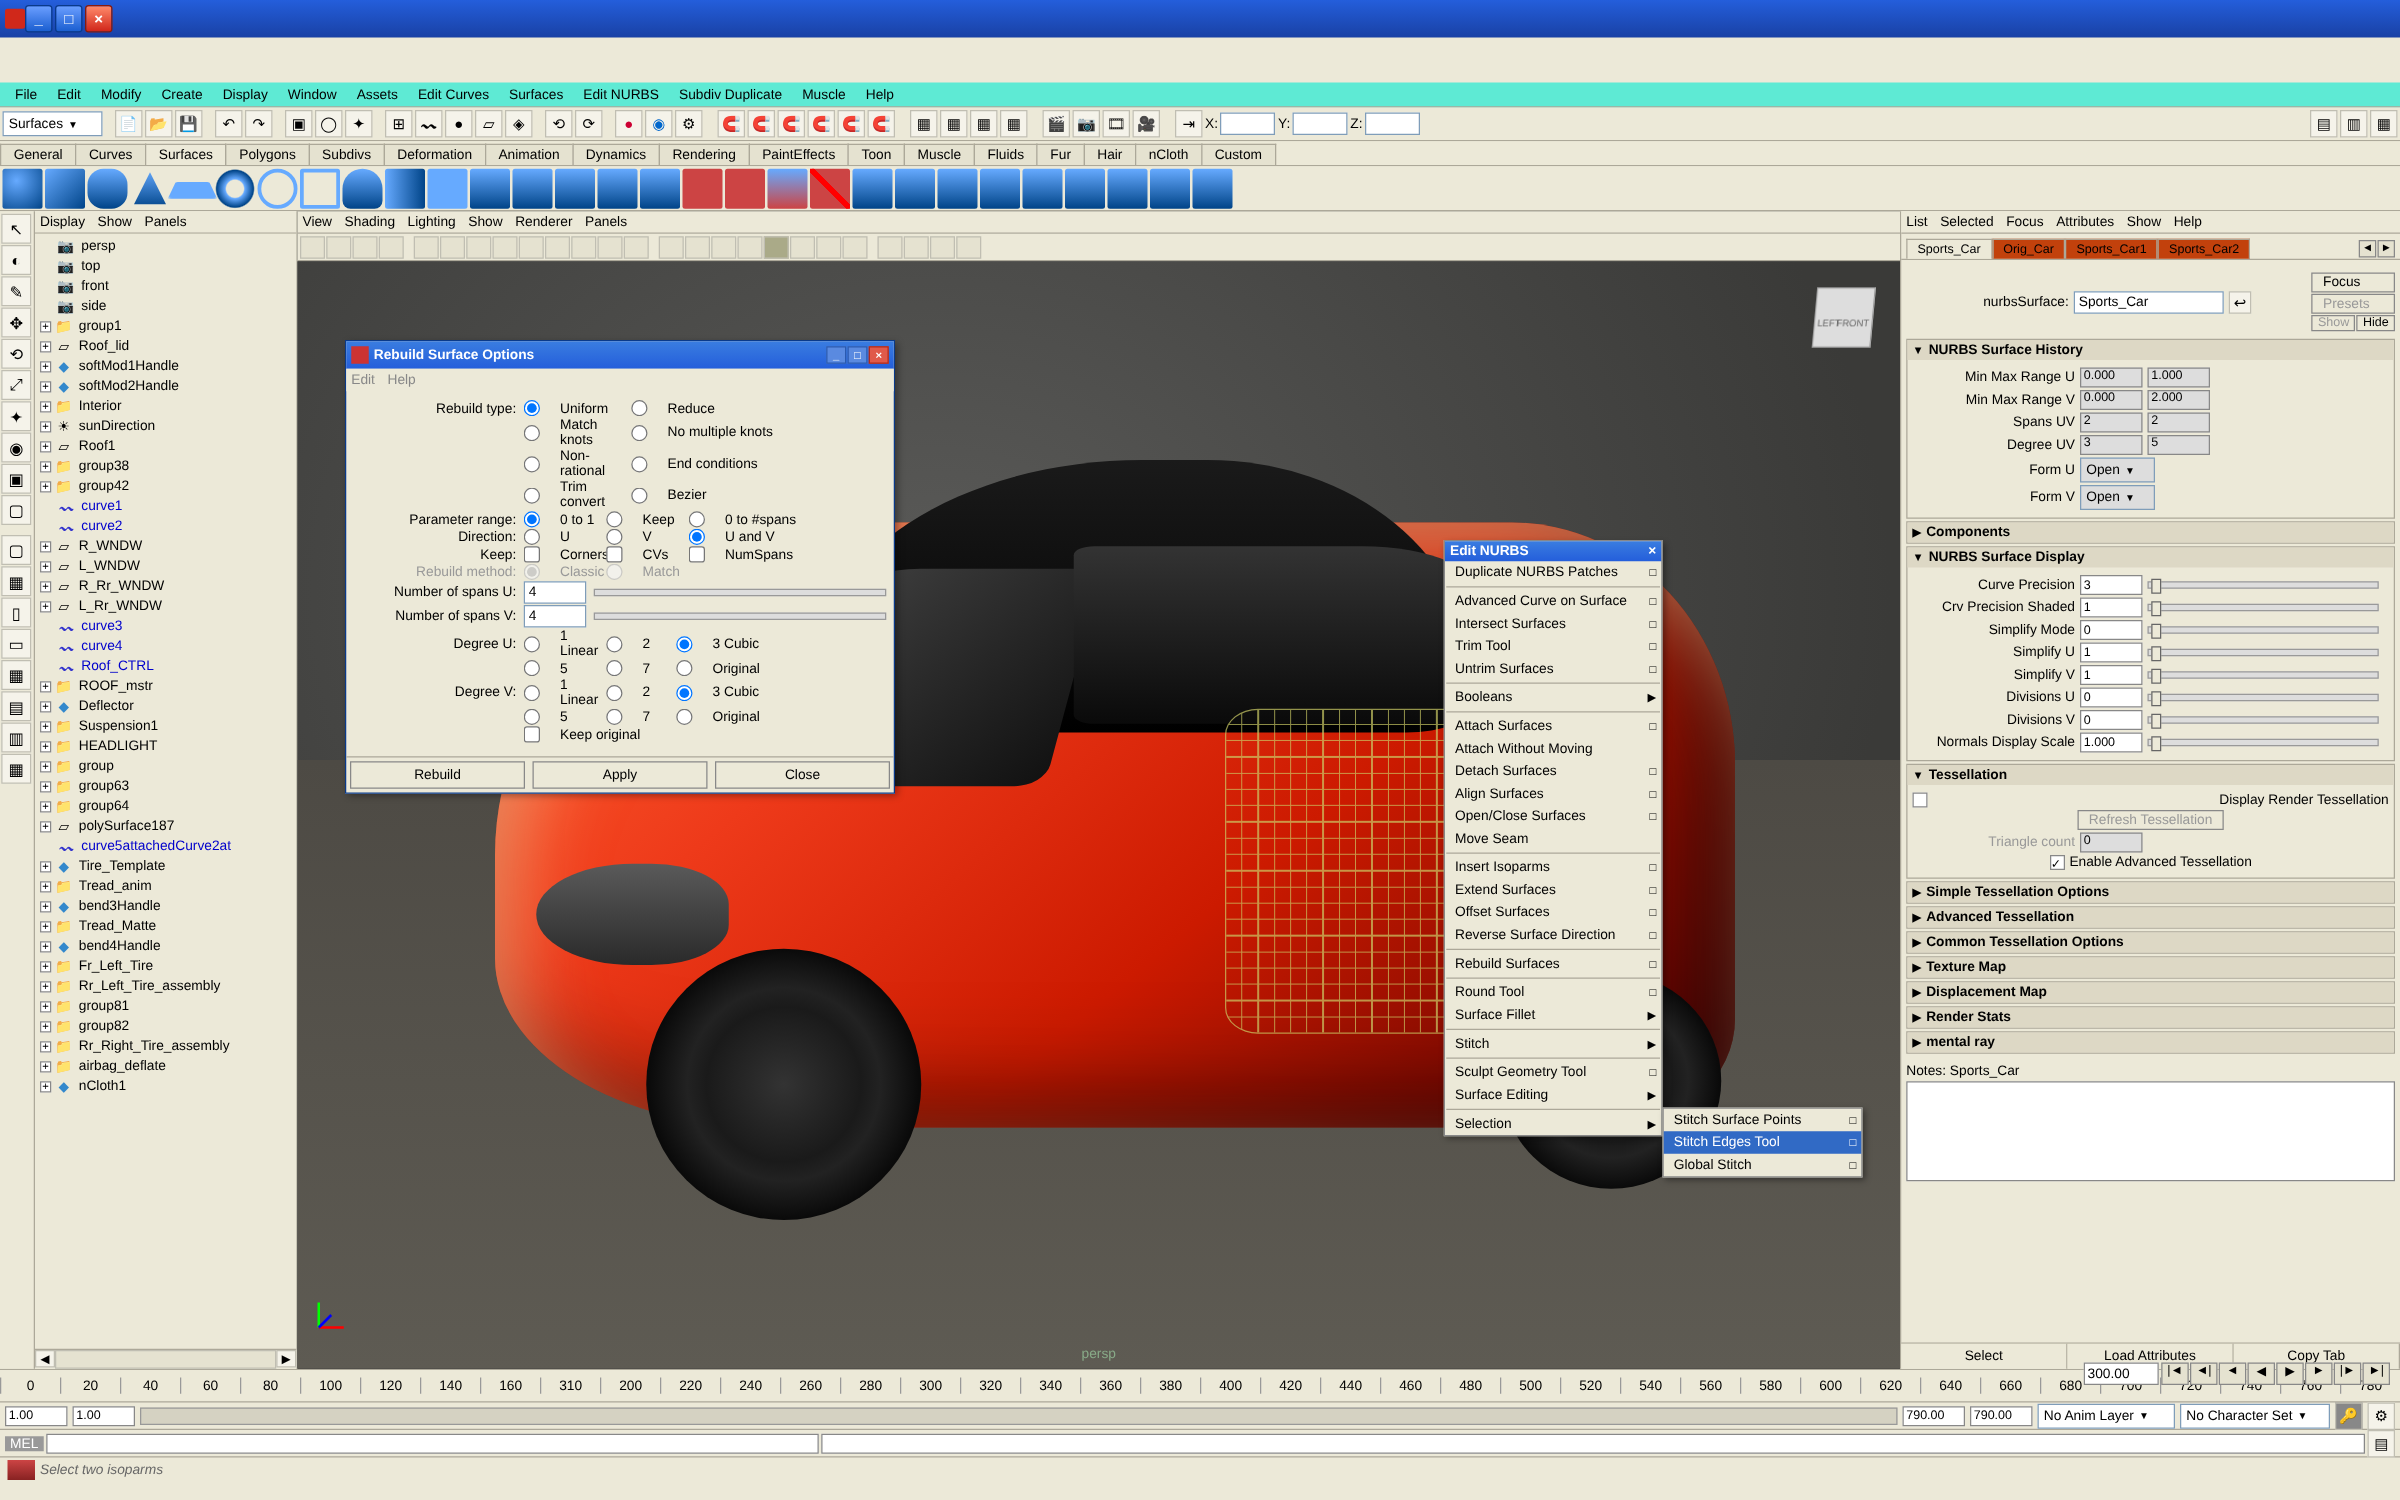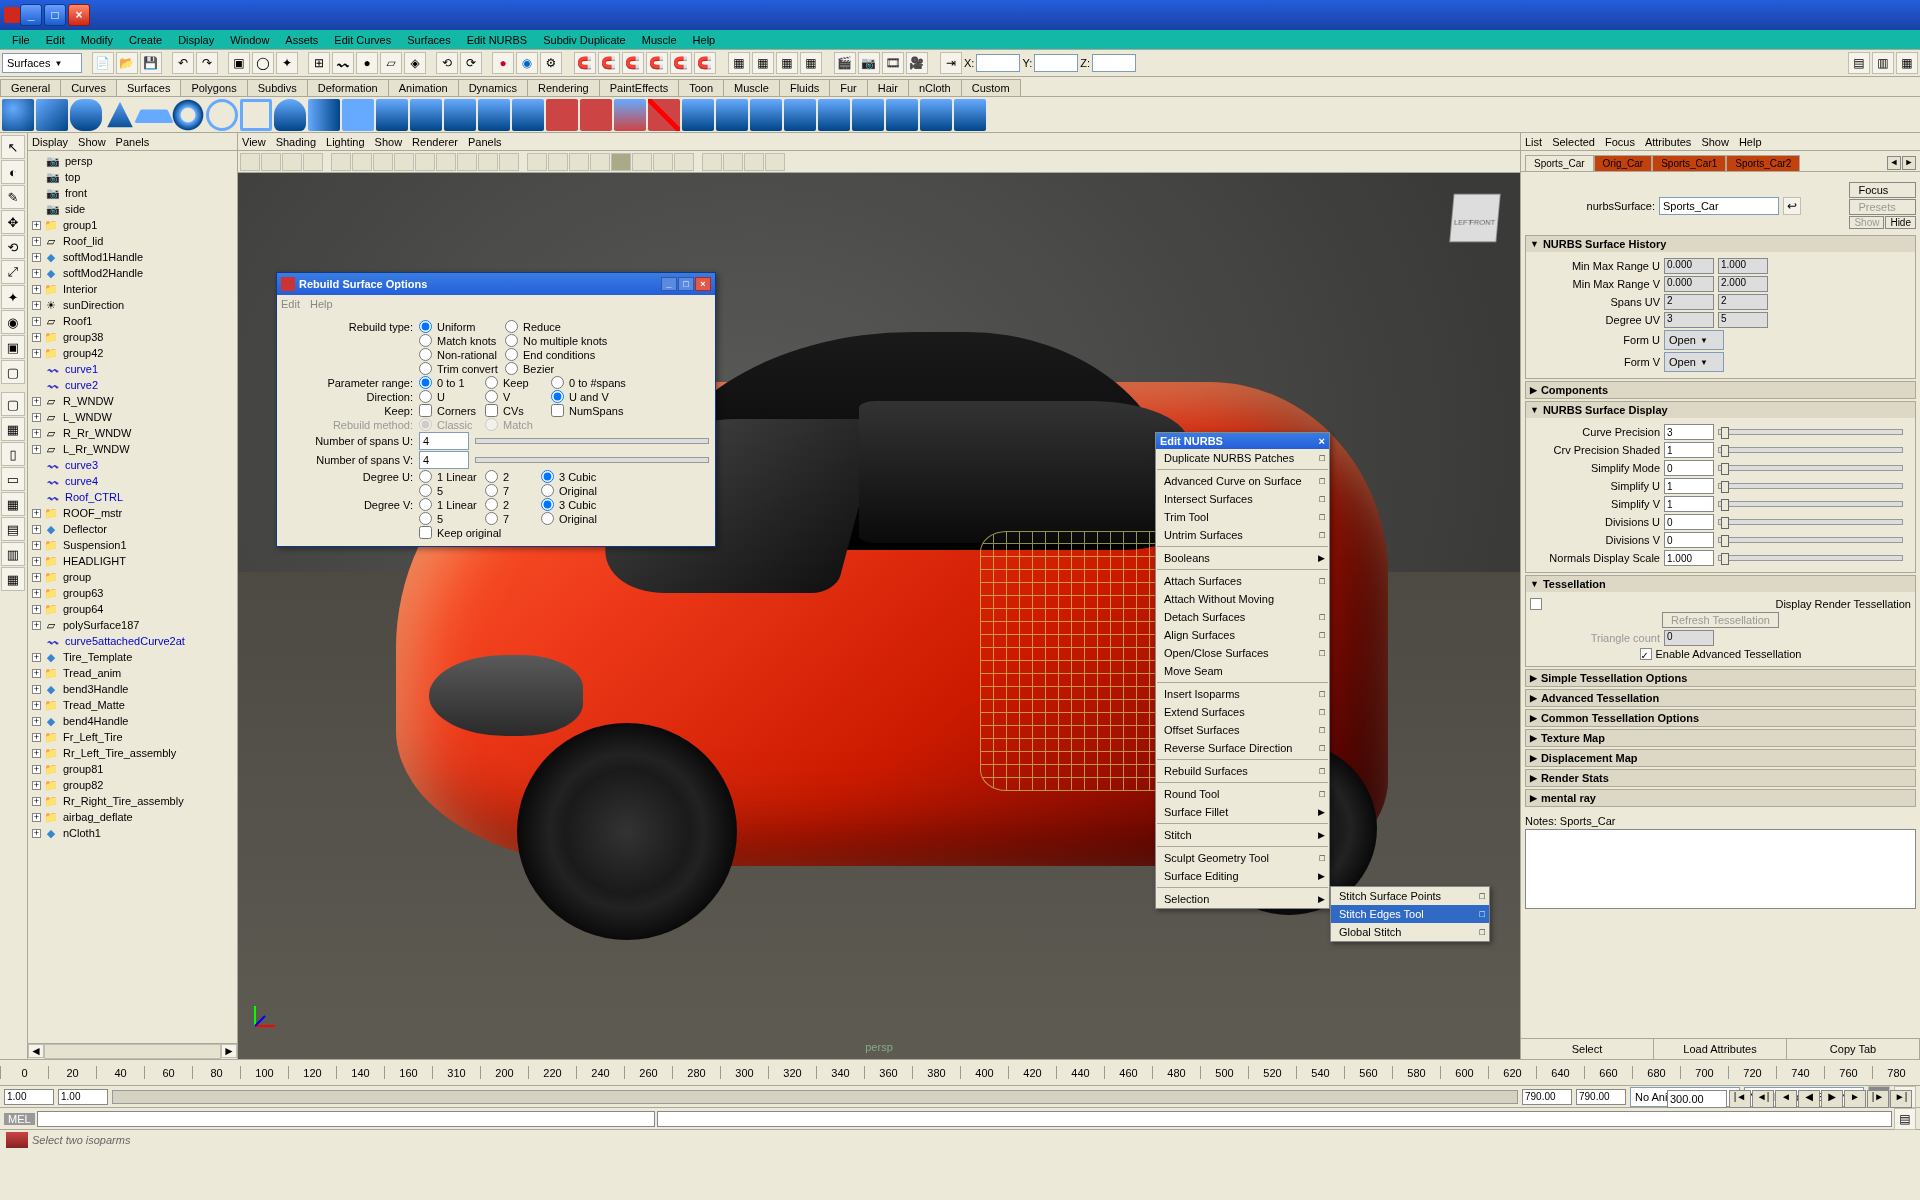--- a/index.html
+++ b/index.html
@@ -6,21 +6,21 @@
 body { background:#ece9d8; overflow:hidden; width:1920px; height:1200px; position:relative; }
 
 
 .titlebar { height:30px; background:linear-gradient(#245edb,#1941a5); color:#fff; display:flex; align-items:center; padding:0 4px; }
 .titlebar .title { flex:1; font-weight:bold; padding-left:4px; }
 .winbtns { display:flex; gap:2px; }
 .winbtn { width:22px; height:22px; background:linear-gradient(#6a9eff,#1a5ed0); border:1px solid #0a3a8a; border-radius:3px; color:#fff; font-weight:bold; display:flex; align-items:center; justify-content:center; font-size:12px; }
 .winbtn.close { background:linear-gradient(#ff8a6a,#d0261a); border-color:#8a1a0a; }
 
 
-.menubar { height:20px; background:#14b8a6; display:flex; align-items:center; padding:0 4px; border-bottom:1px solid #aca899; }
+.menubar { height:20px; background:#5eead4; display:flex; align-items:center; padding:0 4px; border-bottom:1px solid #aca899;margin-top:36px; }
 .menuitem { padding:2px 8px; cursor:default; }
 
 
 .toolstrip { background:#ece9d8; border-bottom:1px solid #aca899; padding:2px; display:flex; align-items:center; gap:2px; }
 .toolbtn { width:22px; height:22px; background:#f5f3ea; border:1px solid #c0beb2; display:flex; align-items:center; justify-content:center; font-size:12px; }
 .combo { height:20px; background:#fff; border:1px solid #7f9db9; padding:0 4px; display:flex; align-items:center; gap:4px; }
 .combo .arrow { font-size:8px; }
 .txtfield { height:18px; background:#fff; border:1px solid #7f9db9; padding:0 3px; }
 
 
@@ -98,21 +98,21 @@
 
 .dialog { position:absolute; background:#ece9d8; border:1px solid #0a3a8a; box-shadow:2px 2px 6px rgba(0,0,0,0.4); }
 .dlgtitle { height:22px; background:linear-gradient(#3a7de0,#245edb); color:#fff; display:flex; align-items:center; padding:0 4px; font-weight:bold; }
 .dlgtitle .dbtns { margin-left:auto; display:flex; gap:1px; }
 .dlgtitle .db { width:16px; height:14px; background:#5a8ae0; border:1px solid #2a5ab0; font-size:9px; text-align:center; color:#fff; line-height:12px; }
 .dlgtitle .db.close { background:#e05a4a; border-color:#b02a1a; }
 .dlgmenu { height:18px; display:flex; align-items:center; padding:0 4px; gap:10px; color:#888; background:#ece9d8; }
 .dlgbody { padding:6px; }
 .dlgbody .drow { display:flex; align-items:center; margin:1px 0; font-size:11px; gap:6px; }
 .dlgbody .dlbl { width:130px; text-align:right; }
-.dlgbody .radio { display:flex; align-items:center; gap:5px; width:80px; }
+.dlgbody .radio { display:flex; align-items:center; gap:16px; width:80px; }
 .dlgbody .radio input { margin:0; }
 .dlgbtns { display:flex; border-top:1px solid #aca899; margin-top:4px; }
 .dlgbtns .dbtn { flex:1; padding:4px; text-align:center; border:1px solid #888; margin:3px; background:#ece9d8; }
 
 
 .ctxmenu { position:absolute; background:#ece9d8; border:1px solid #888; box-shadow:2px 2px 5px rgba(0,0,0,0.4); min-width:160px; }
 .ctxtitle { background:linear-gradient(#3a7de0,#245edb); color:#fff; padding:2px 4px; font-weight:bold; display:flex; }
 .ctxtitle .cx { margin-left:auto; }
 .ctxitem { padding:3px 20px 3px 8px; display:flex; align-items:center; position:relative; }
 .ctxitem:hover, .ctxitem.hi { background:#316ac5; color:#fff; }
@@ -1085,20 +1085,25 @@
         </label>
     </div>
     <div class="drow">
         <span class="dlbl"></span>
       <label class="radio" style="width:120px;">
           <input type="checkbox" style="">
           <span>Keep original</span>
         </label>
     </div>
   </div>
+  <div class="dlgbtns">
+    <div class="dbtn">Rebuild</div>
+    <div class="dbtn">Apply</div>
+    <div class="dbtn">Close</div>
+  </div>
 </div>
 
 <div class="ctxmenu" style="left:1155px; top:432px; width:175px;">
   <div class="ctxtitle">
       <span>Edit NURBS</span>
       <span class="cx">×</span>
     </div>
   <div id="ctxbody">
       <div class="ctxitem">
         <span>Duplicate NURBS Patches</span>

